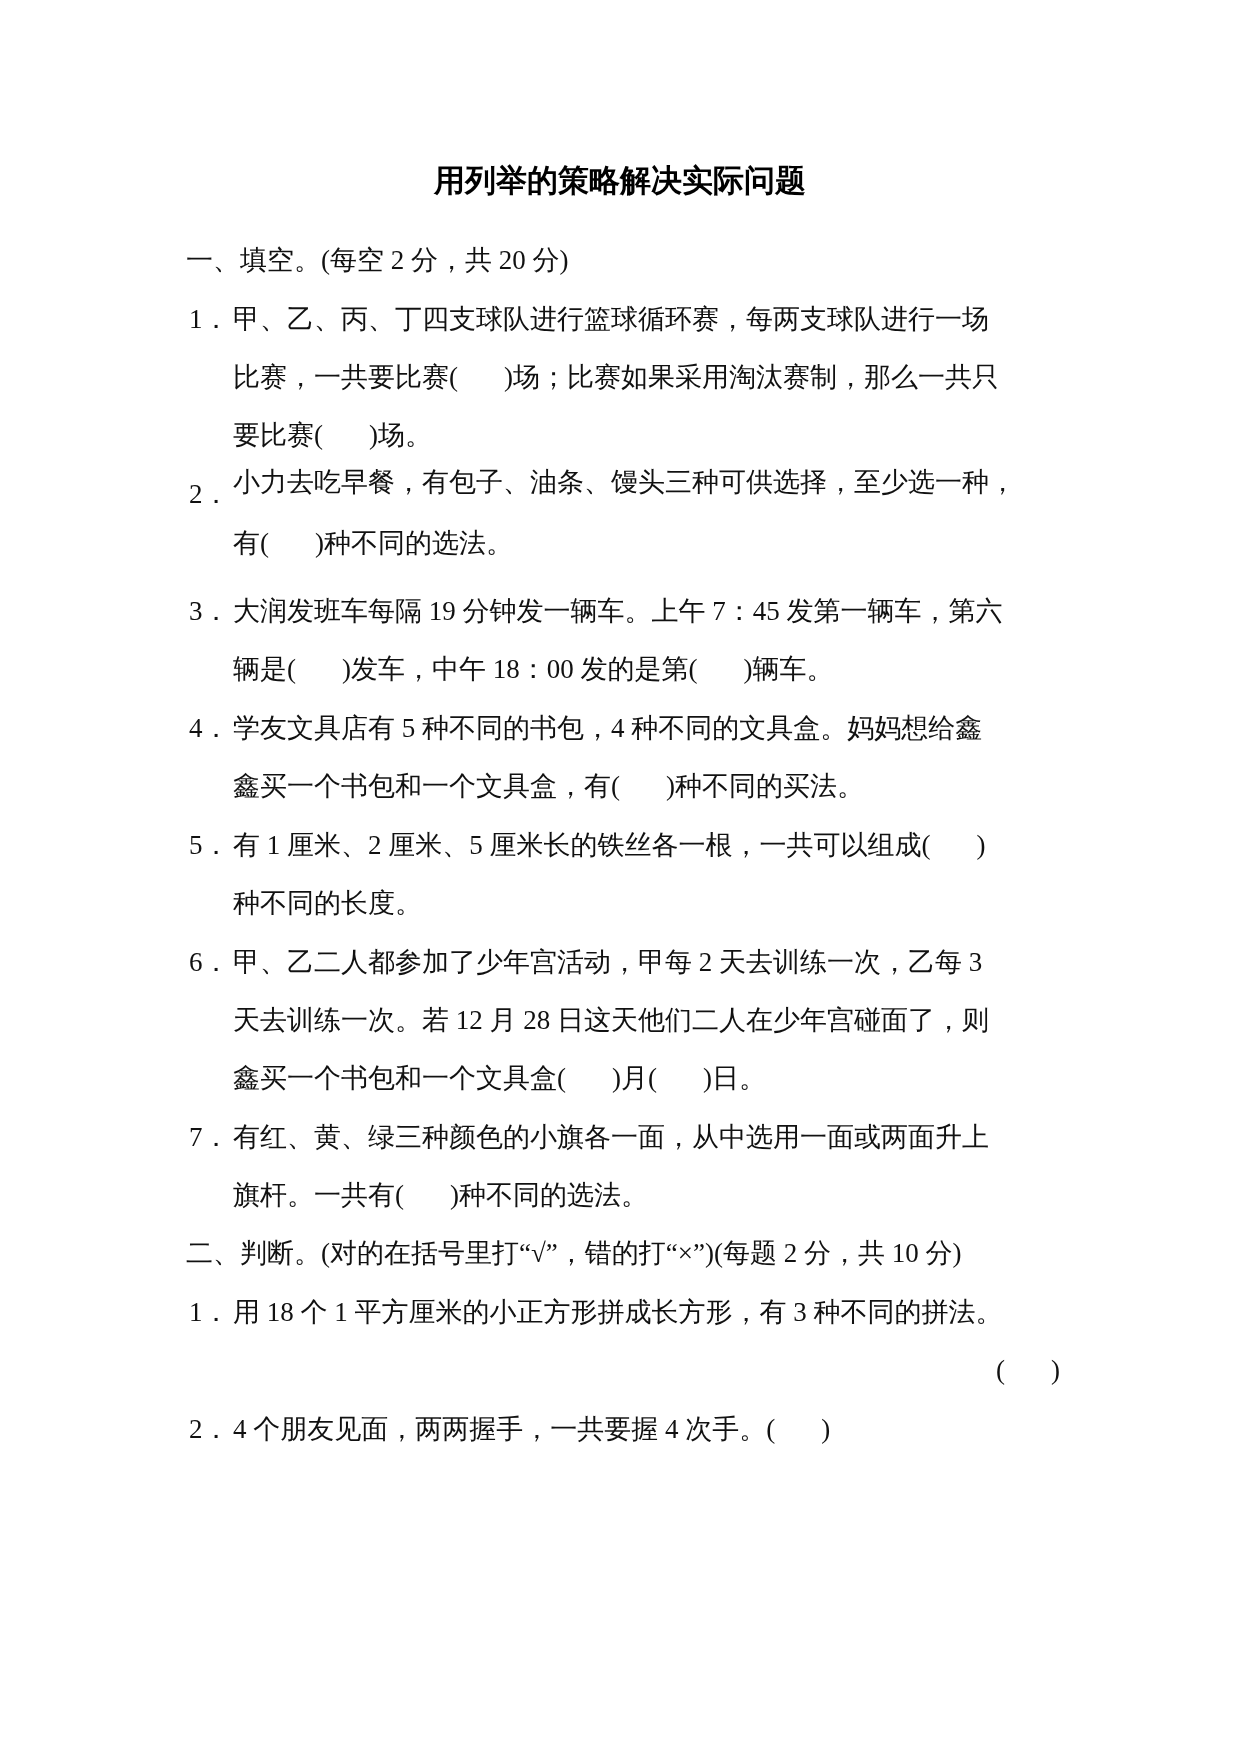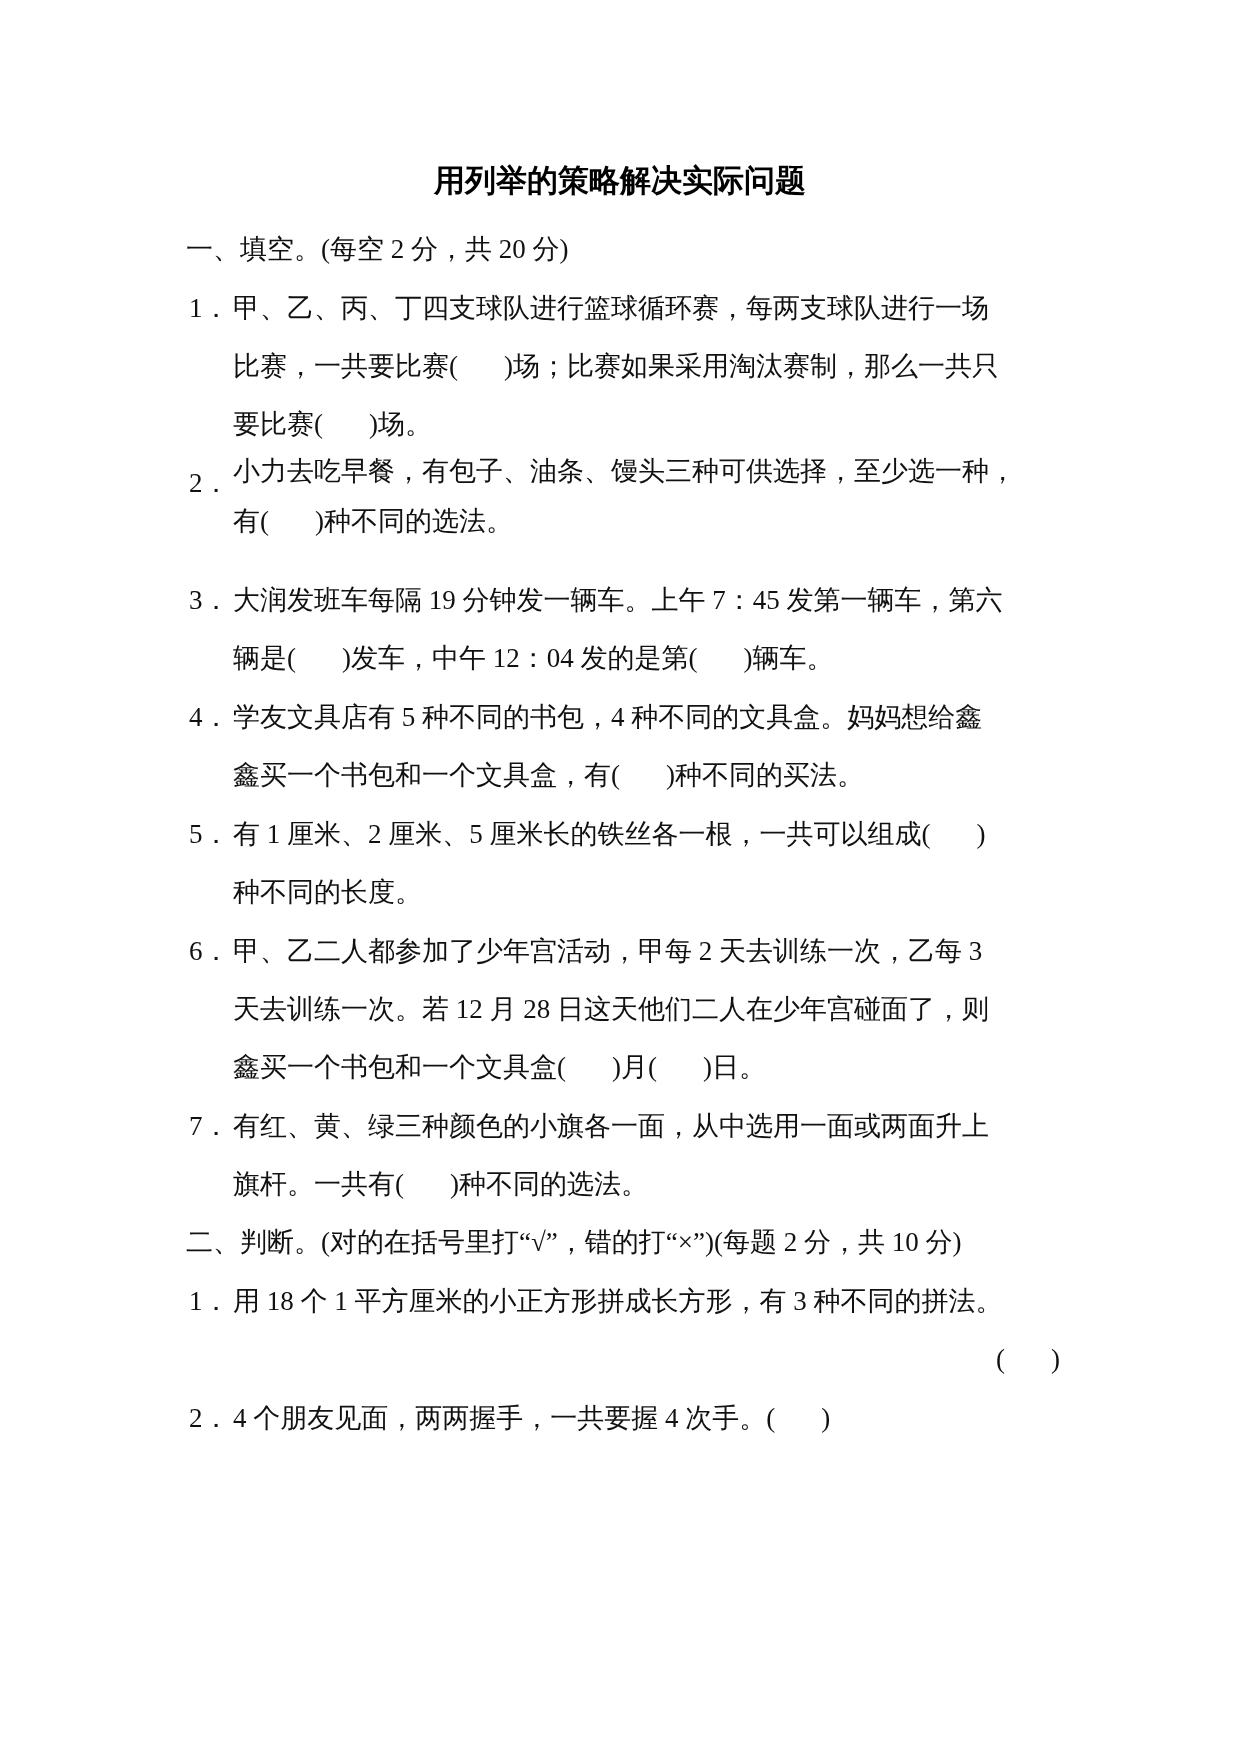--- a/index.html
+++ b/index.html
@@ -1,21 +1,21 @@
 <!DOCTYPE html>
 <html><head>
 <meta charset="utf-8">
 <style>
   html, body { margin: 0; padding: 0; background: #ffffff; }
   body { width: 1240px; height: 1754px; position: relative; overflow: hidden;
          font-family: "Liberation Serif", "DejaVu Serif", serif; color: #111; }
   .title { position: absolute; top: 160px; left: 0; width: 1240px; text-align: center;
            font-family: "DejaVu Sans", "Liberation Sans", sans-serif; font-weight: bold;
            font-size: 31px; letter-spacing: 0px; color: #000; }
-  .line { position: absolute; font-size: 27px; line-height: 34px; white-space: pre; color: #111; }
+  .line { position: absolute; font-size: 27px; line-height: 34px; white-space: pre; color: #111; margin-top: 11px; }
   .section { left: 186px; }
   .num { left: 189px; }
   .body { left: 233px; }
   .blank { display: inline-block; width: 46px; }
   .right { right: 180px; }
 </style>
 </head>
 <body>
 
 <div>
@@ -24,25 +24,25 @@
 
   <div class="line section" style="top:232px;">一、填空。(每空 2 分，共 20 分)</div>
 
   <div class="line num" style="top:291px;">1．</div>
   <div class="line body" style="top:291px;">甲、乙、丙、丁四支球队进行篮球循环赛，每两支球队进行一场</div>
   <div class="line body" style="top:349px;"><span>比赛，一共要比赛(</span><span class="blank"></span><span>)场；比赛如果采用淘汰赛制，那么一共只</span></div>
   <div class="line body" style="top:407px;"><span>要比赛(</span><span class="blank"></span><span>)场。</span></div>
 
   <div class="line num" style="top:466px;">2．</div>
   <div class="line body" style="top:454px;">小力去吃早餐，有包子、油条、馒头三种可供选择，至少选一种，</div>
-  <div class="line body" style="top:504px;text-align:center;"><span>有(</span><span class="blank"></span><span>)种不同的选法。</span></div>
+  <div class="line body" style="top:515px;text-align:center;"><span>有(</span><span class="blank"></span><span>)种不同的选法。</span></div>
 
   <div class="line num" style="top:583px;">3．</div>
   <div class="line body" style="top:583px;">大润发班车每隔 19 分钟发一辆车。上午 7：45 发第一辆车，第六</div>
-  <div class="line body" style="top:641px;"><span>辆是(</span><span class="blank"></span><span>)发车，中午 12：04 发的是第(</span><span class="blank"></span><span>)辆车。</span></div>
+  <div class="line body" style="top:641px;"><span>辆是(</span><span class="blank"></span><span>)发车，中午 18：00 发的是第(</span><span class="blank"></span><span>)辆车。</span></div>
 
   <div class="line num" style="top:700px;">4．</div>
   <div class="line body" style="top:700px;">学友文具店有 5 种不同的书包，4 种不同的文具盒。妈妈想给鑫</div>
   <div class="line body" style="top:758px;"><span>鑫买一个书包和一个文具盒，有(</span><span class="blank"></span><span>)种不同的买法。</span></div>
 
   <div class="line num" style="top:817px;">5．</div>
   <div class="line body" style="top:817px;"><span>有 1 厘米、2 厘米、5 厘米长的铁丝各一根，一共可以组成(</span><span class="blank"></span><span>)</span></div>
   <div class="line body" style="top:875px;">种不同的长度。</div>
 
   <div class="line num" style="top:934px;">6．</div>

